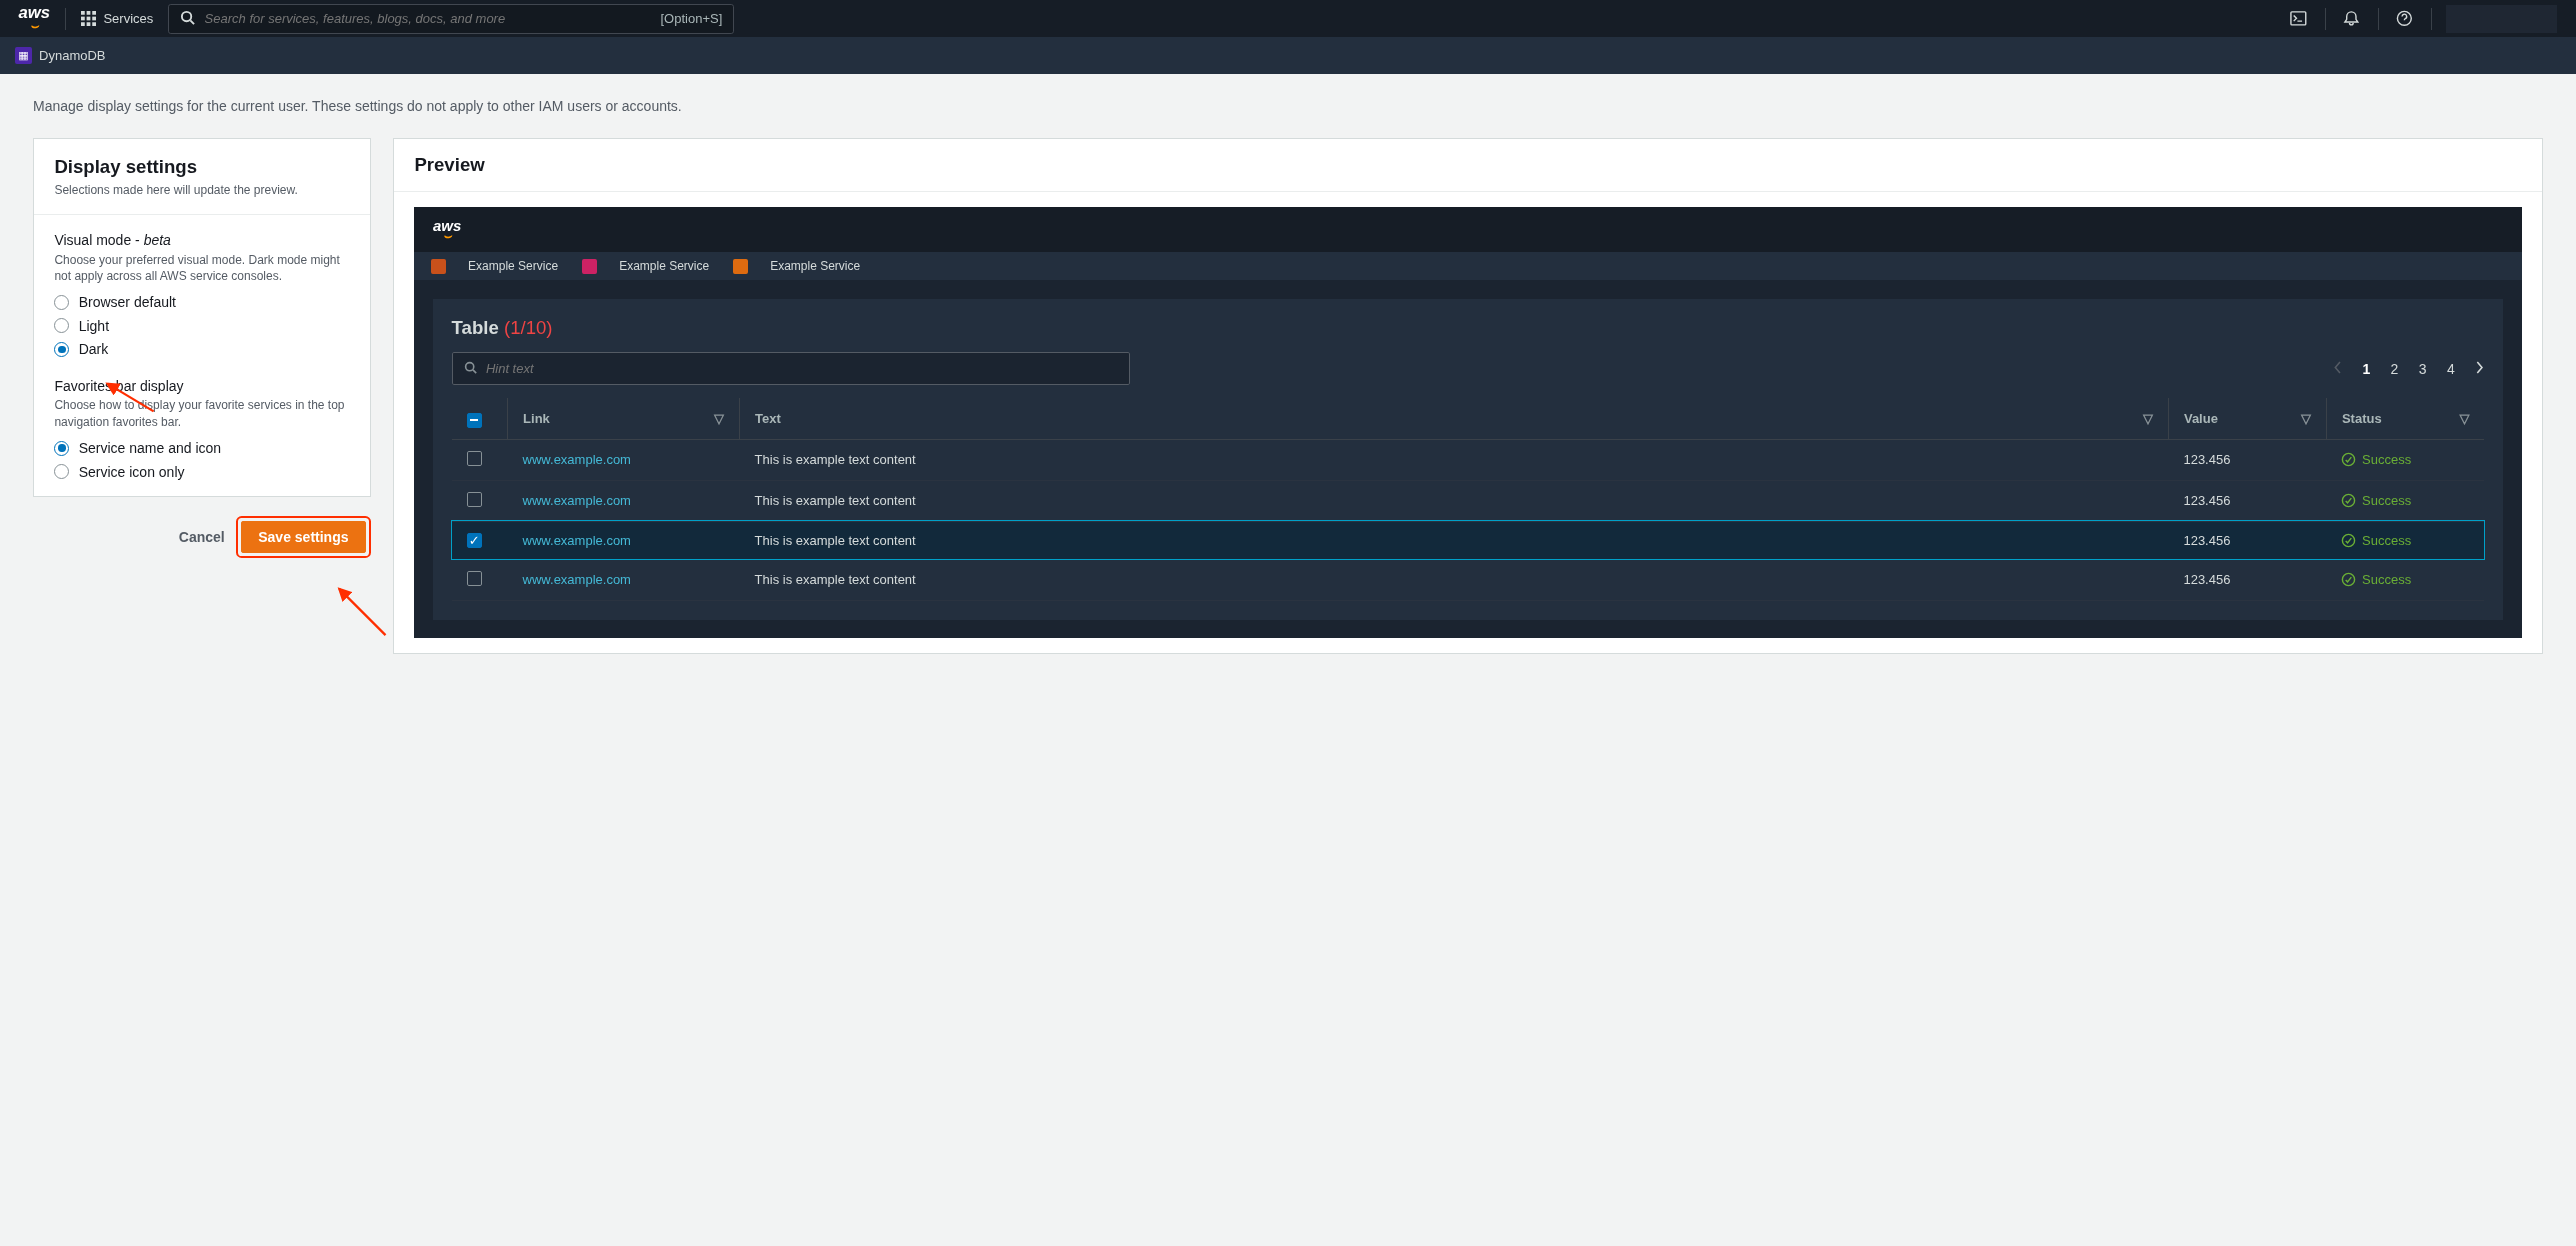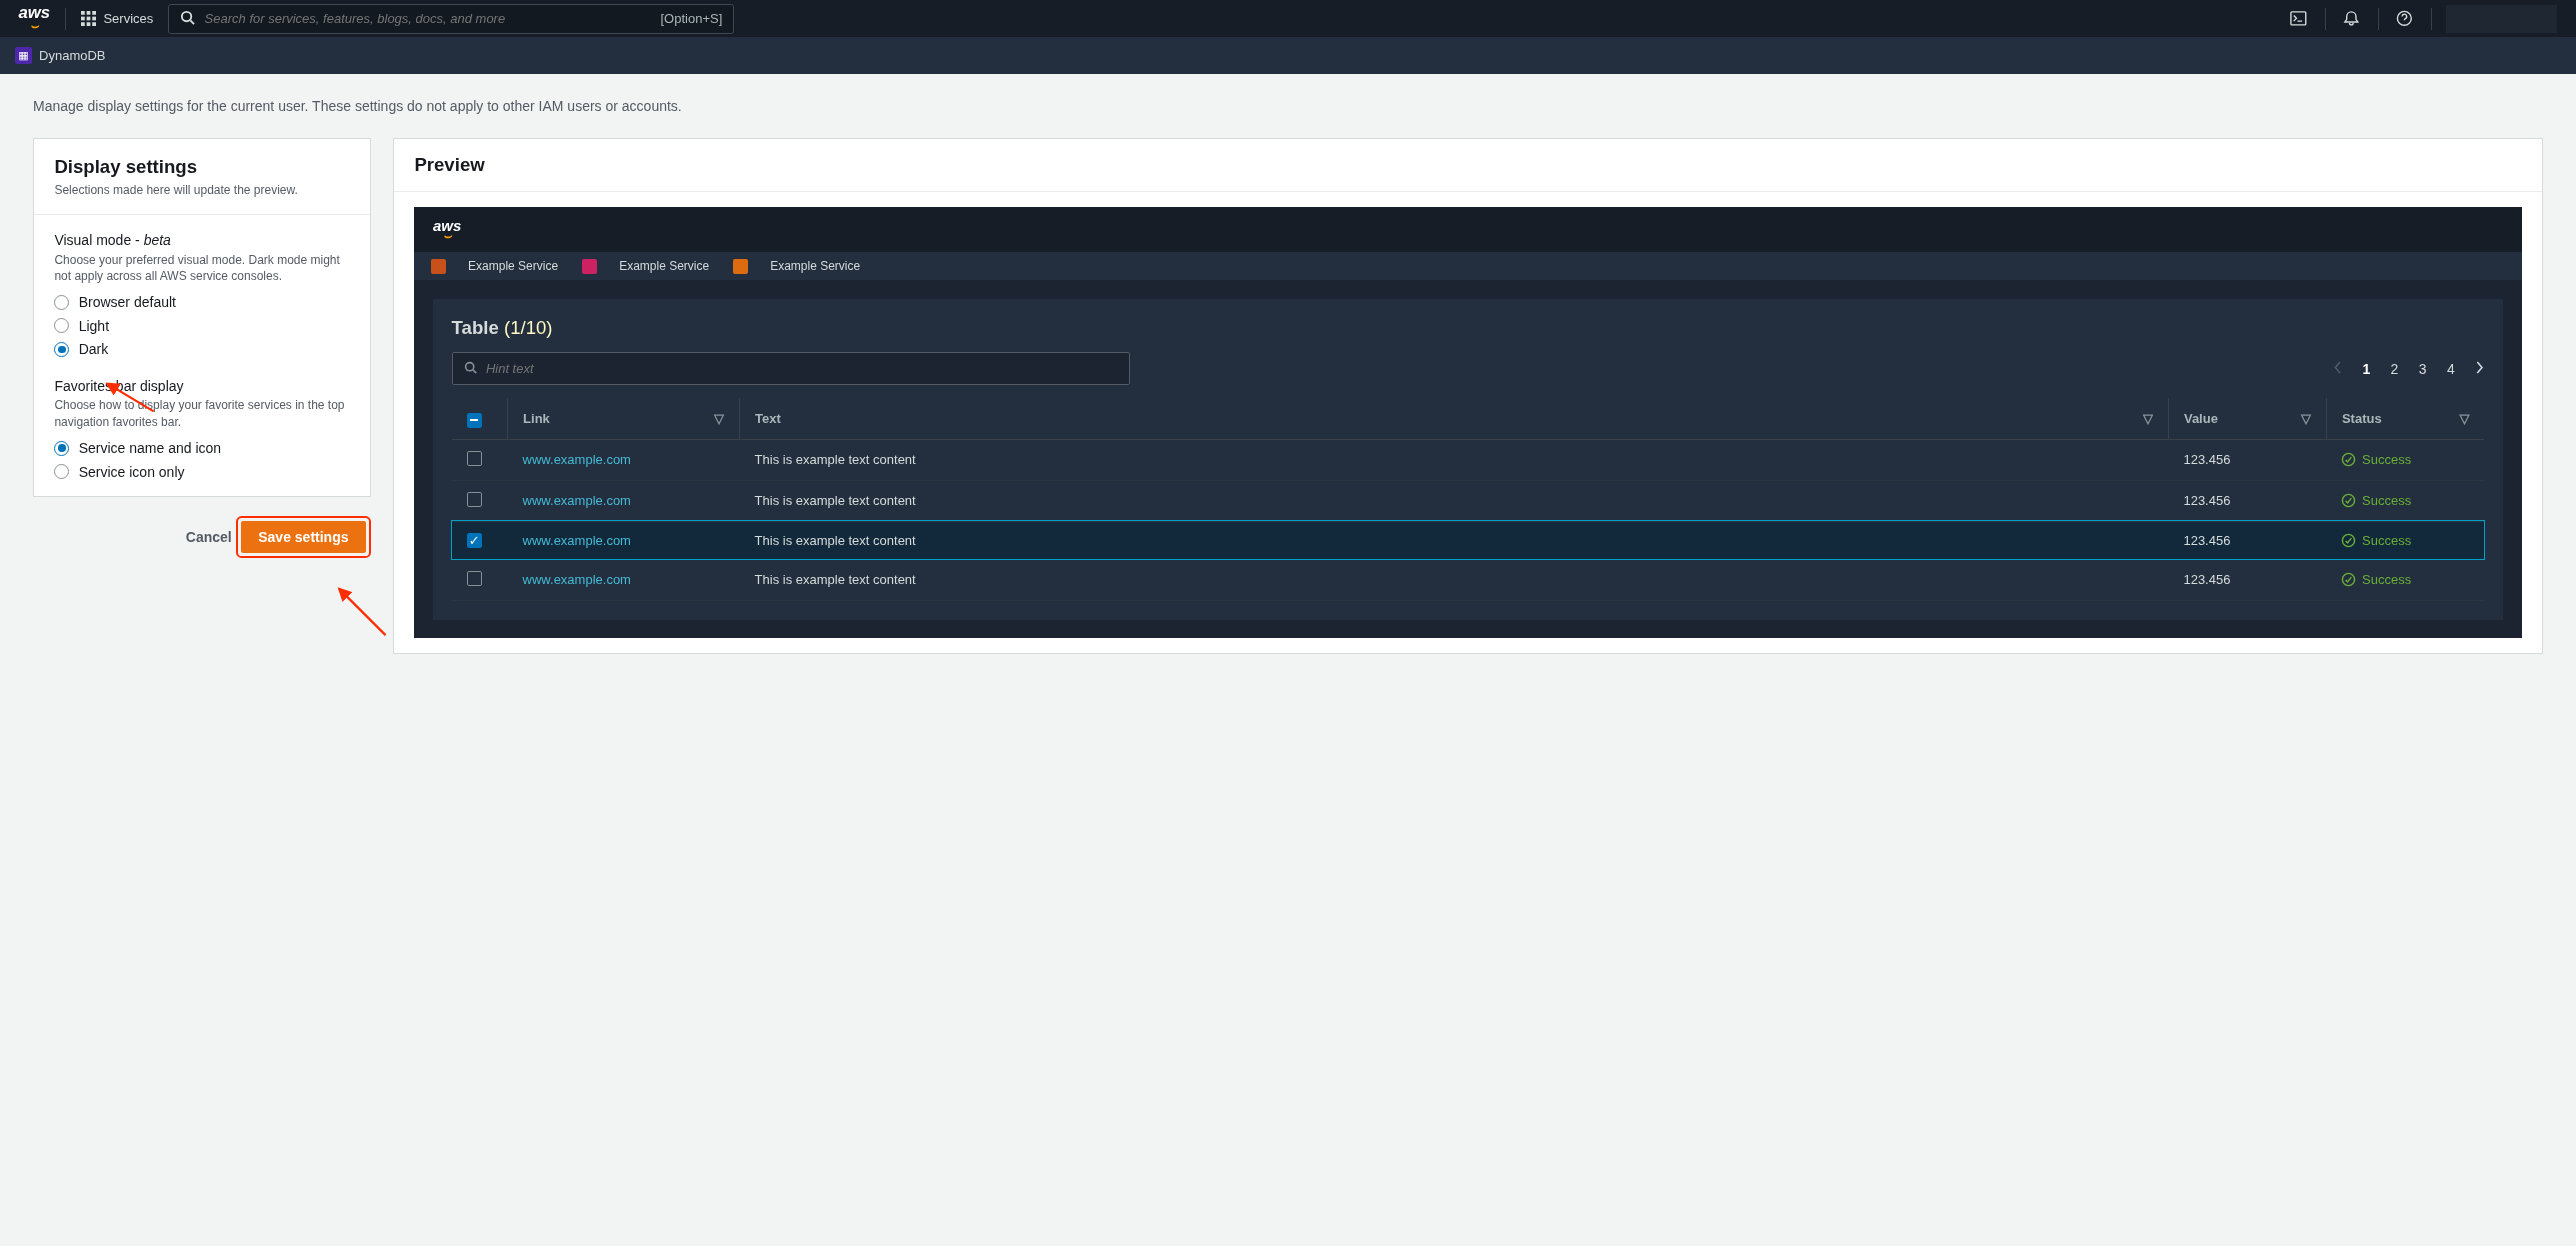--- a/index.html
+++ b/index.html
@@ -37,42 +37,42 @@
   .group-title { font-size: 14px; font-weight: 400; }
   .group-title .beta { font-style: italic; }
   .group-desc { font-size: 12px; color: #545b64; margin-top: 3.7px; line-height: 1.4; }
   .radio-list { margin-top: 9.3px; display: flex; flex-direction: column; gap: 7.4px; }
   .radio-item { display: flex; align-items: center; gap: 9.3px; cursor: pointer; }
   .radio { width: 15px; height: 15px; border: 0.9px solid #879196; border-radius: 50%; position: relative; }
   .radio.checked { border-color: #0073bb; }
   .radio.checked::after { content: ""; position: absolute; inset: 2.8px; background: #0073bb; border-radius: 50%; }
   .radio-label { font-size: 14px; }
   .group2 { margin-top: 20.4px; }
-  .actions { display: flex; justify-content: flex-end; gap: 4px; margin-top: 18.6px; width: 338px; }
+  .actions { display: flex; justify-content: flex-end; gap: 11px; margin-top: 18.6px; width: 338px; }
   .btn-cancel { background: transparent; border: none; color: #545b64; font-weight: 700; font-size: 14px; padding: 9.3px 0; cursor: pointer; }
   .btn-primary { background: #ec7211; border: 0.9px solid #ec7211; color: #fff; font-weight: 700; font-size: 14px; padding: 7.4px 16.7px; cursor: pointer; border-radius: 1.9px; }
   .highlight-box { border: 2.8px solid #ff2e00; border-radius: 5.6px; padding: 2.8px; display: inline-block; }
   
   .preview-panel { flex: 1; background: #fff; border: 0.9px solid #d5dbdb; }
   .preview-head { padding: 15px 20.4px; border-bottom: 0.9px solid #eaeded; }
   .preview-head h2 { font-size: 18.6px; font-weight: 700; }
   .preview-body { padding: 15px 20.4px; }
   .mini-console { background: #1b2430; }
   .mini-top { background: #161d26; height: 45px; display: flex; align-items: center; padding: 0 18.6px; }
   .mini-top .aws-logo { font-size: 15px; }
   .mini-fav { background: #232f3e; height: 28px; display: flex; align-items: center; padding: 0 16.7px; gap: 24px; }
   .mini-fav .fav { display: flex; align-items: center; gap: 22px; color: #d5dbdb; font-size: 12px; }
   .fav-icon { width: 15px; height: 15px; border-radius: 1.9px; display: inline-block; }
   .fav-icon.a { background: #c8511b; }
   .fav-icon.b { background: #cc2264; }
   .fav-icon.c { background: #dd6b10; }
   .mini-main { padding: 18.6px; }
   .mini-table-card { background: #232f3e; padding: 18.6px; }
   .table-title { color: #d5dbdb; font-size: 18.6px; font-weight: 700; }
-  .table-title .count { font-weight: 400; color: #fef9c3; }
+  .table-title .count { font-weight: 400; color: #ef4444; }
   .search-row { display: flex; align-items: center; gap: 18.6px; margin-top: 13px; }
   .dark-search { flex: 0 0 678px; display: flex; align-items: center; gap: 9.3px; border: 0.9px solid #545b64; border-radius: 1.9px; background: #1b2430; height: 33px; padding: 0 11px; }
   .dark-search input { flex: 1; background: transparent; border: none; outline: none; color: #aab7b8; font-style: italic; font-size: 13px; }
   .pager { margin-left: auto; display: flex; align-items: center; gap: 20.4px; color: #d5dbdb; font-size: 14px; }
   .pager .page { cursor: pointer; }
   .pager .page.current { font-weight: 700; color: #fff; }
   .pager .arrow { color: #545b64; cursor: pointer; }
   .pager .arrow.active { color: #d5dbdb; }
   .tbl { width: 100%; border-collapse: collapse; margin-top: 13px; }
   .tbl th, .tbl td { text-align: left; padding: 11px 15px; font-size: 13px; }

